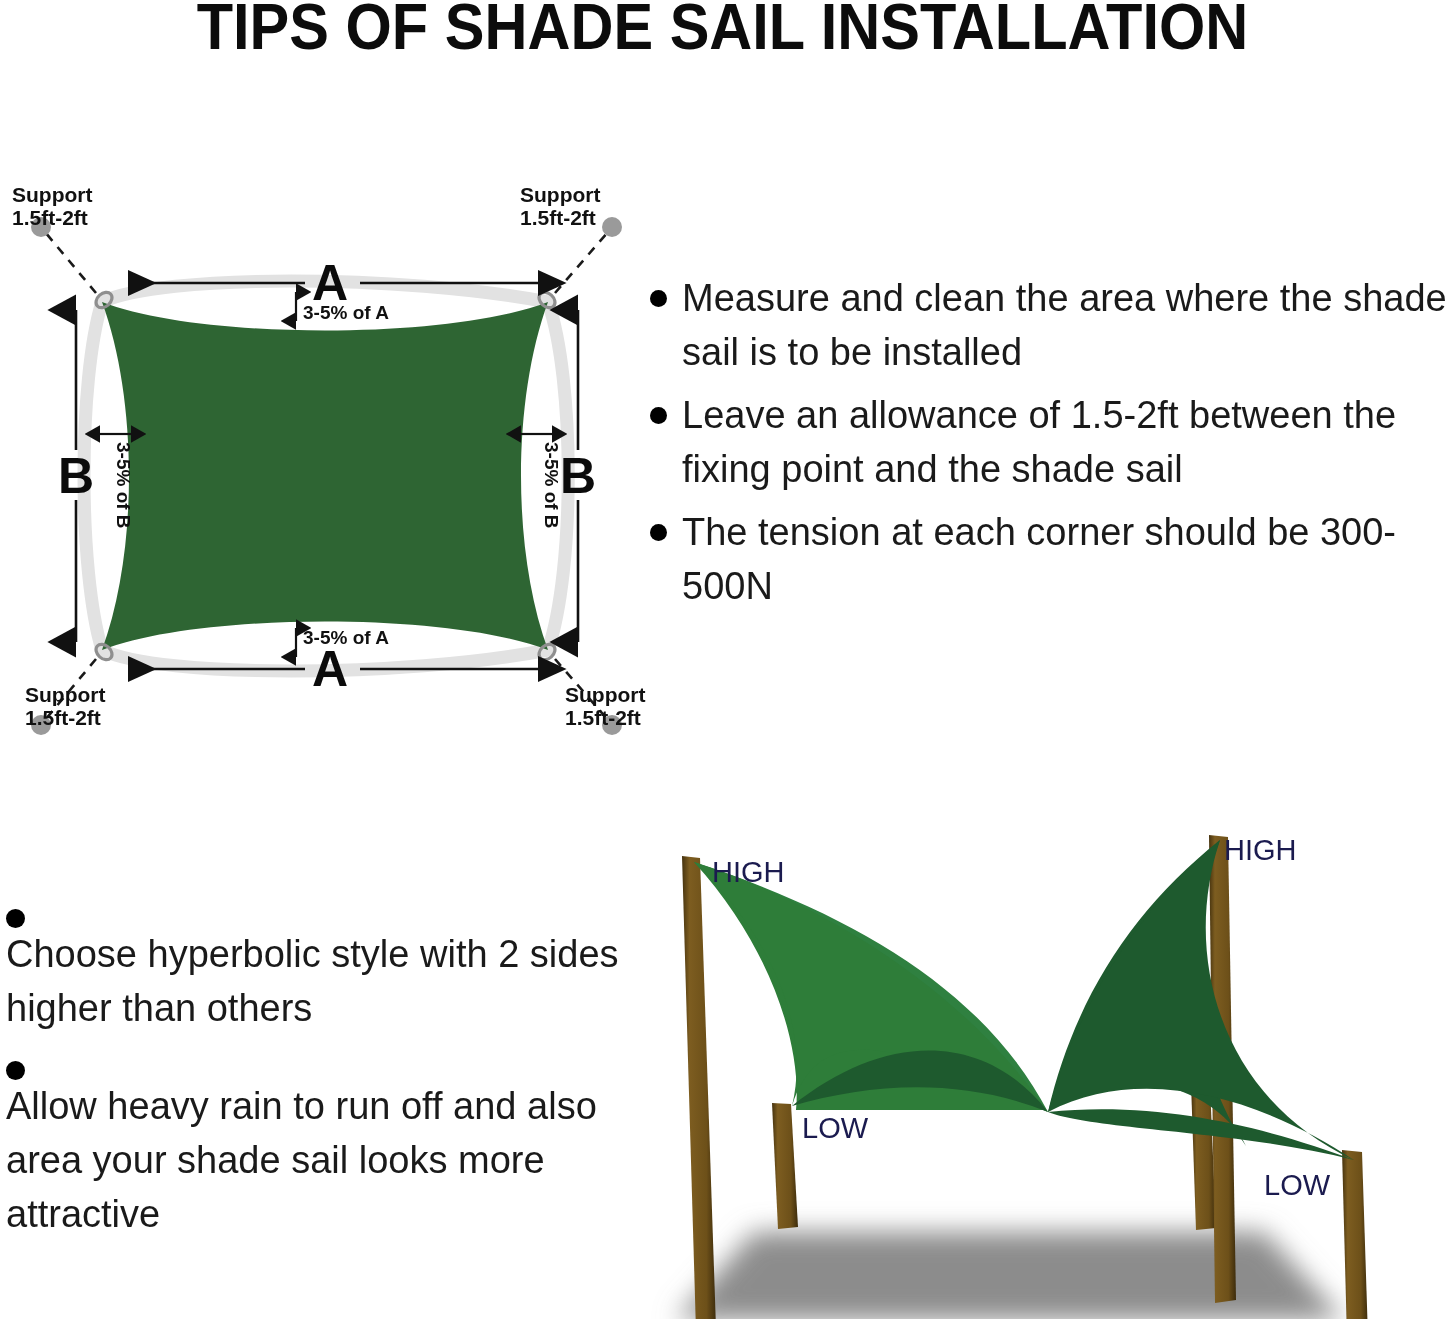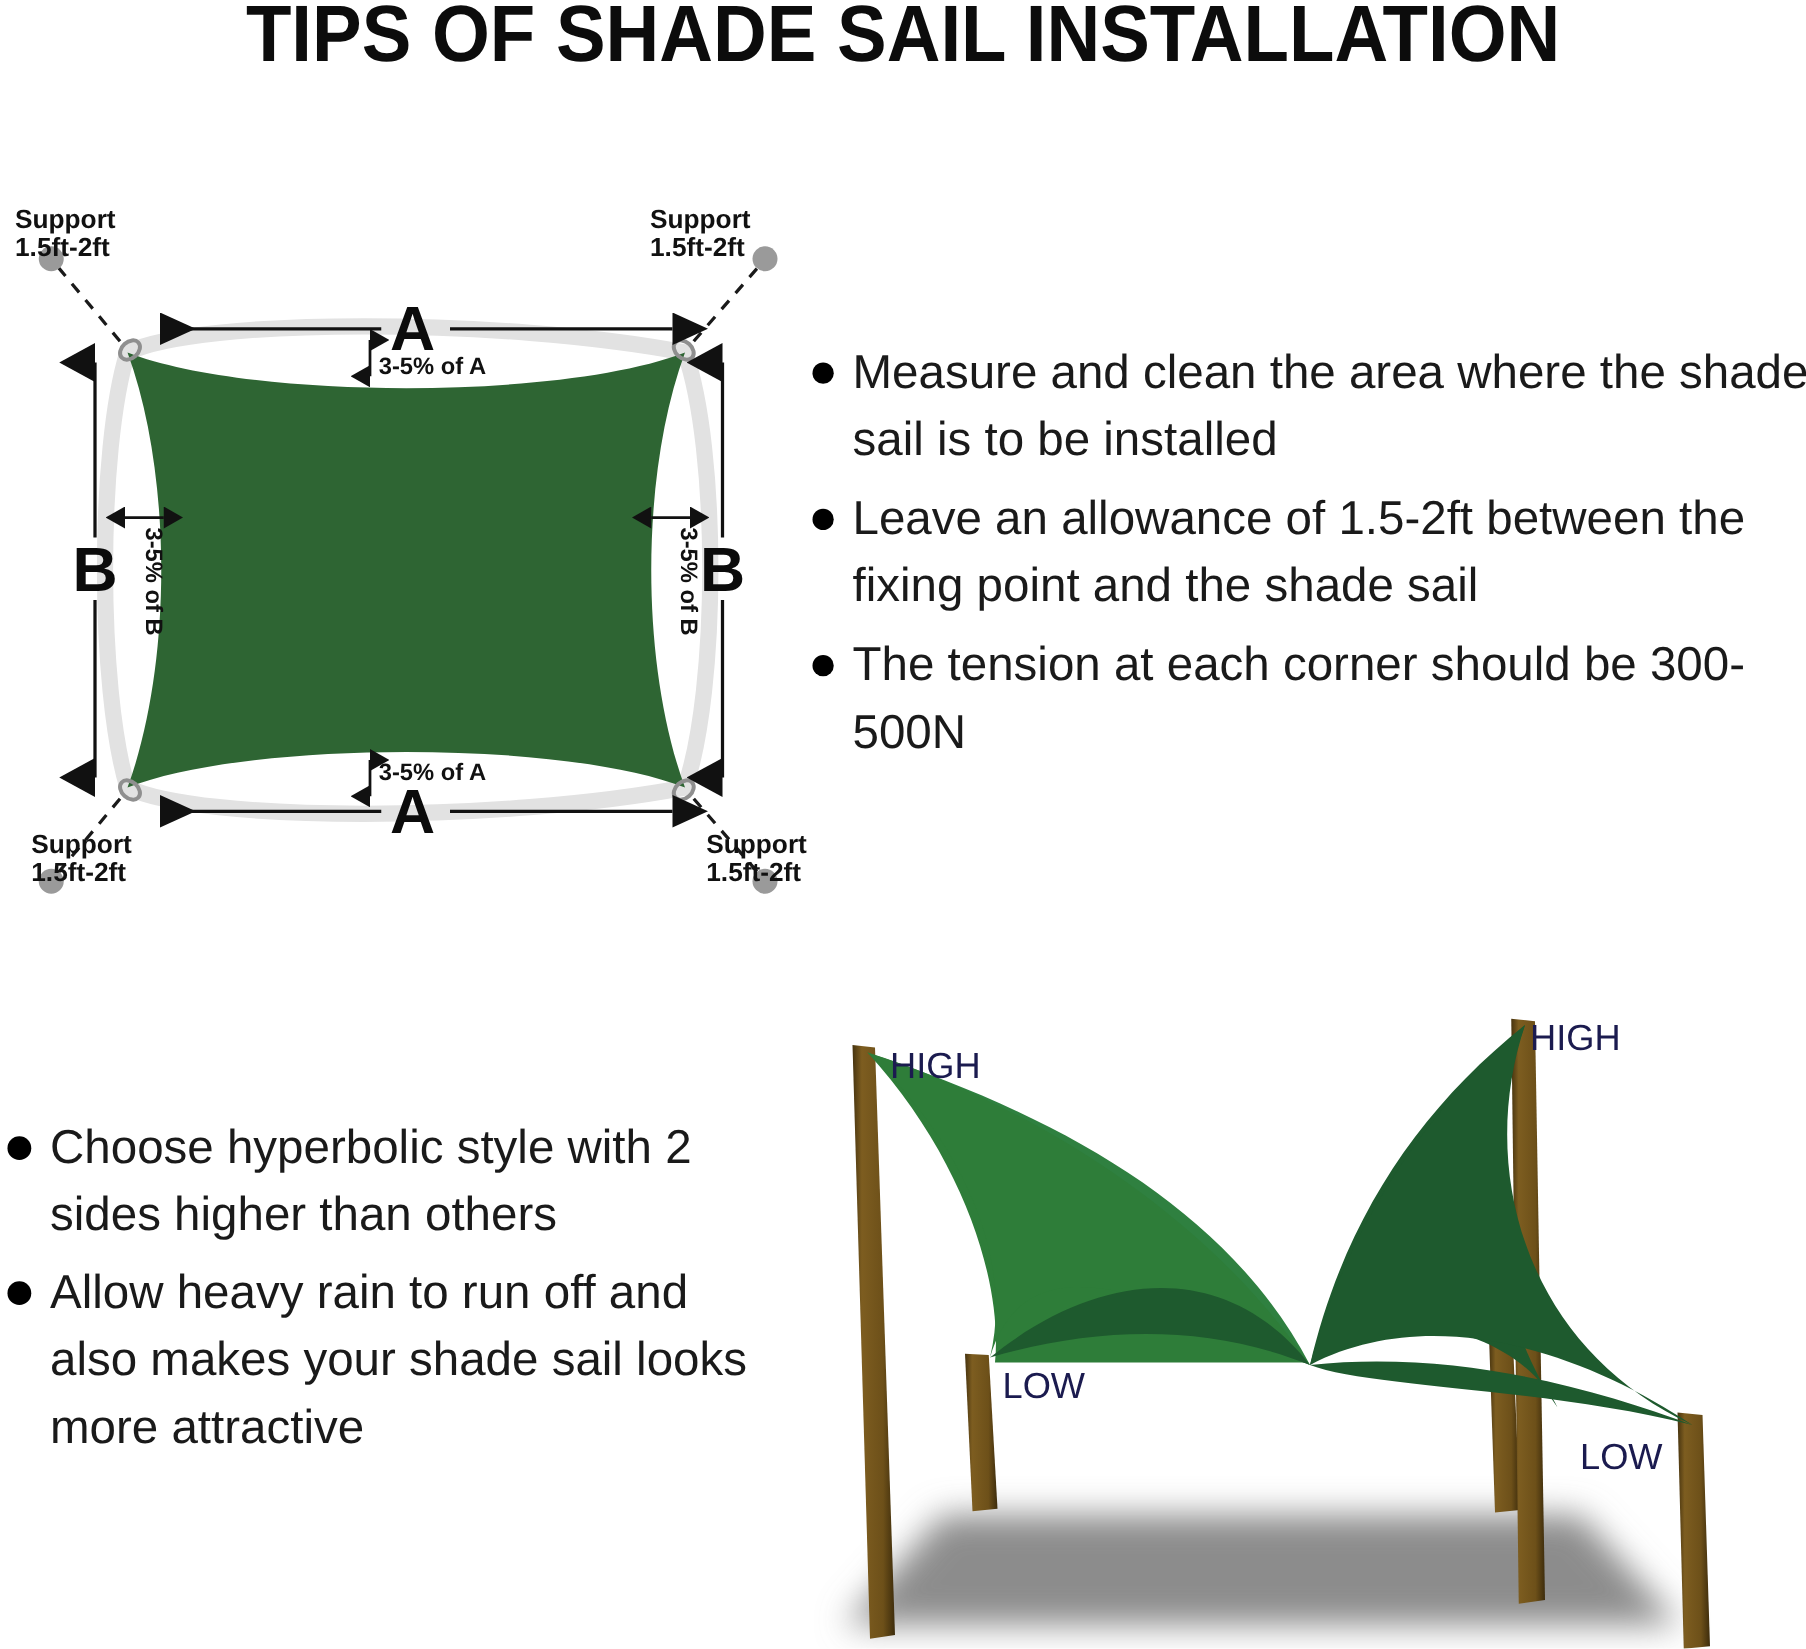--- a/index.html
+++ b/index.html
@@ -25,21 +25,21 @@
     font-size: 64px;
     letter-spacing: 0px;
     color: #0c0c0c;
     transform: scaleX(0.93);
     transform-origin: 50% 0;
     white-space: nowrap;
     line-height: 1.06;
   }
 
   
-  .panel { position: absolute; }
+  .panel { position: absolute; margin-top: 20px; }
 
   
   .bullets { position: absolute; }
   .bullet-row {
     display: flex;
     align-items: flex-start;
   }
   .bullet-dot {
     flex: 0 0 auto;
     width: 17px; height: 17px;
@@ -53,21 +53,21 @@
   }
 
   
   #bullets-top { top: 272px; left: 650px; width: 800px; }
   #bullets-top .bullet-row { margin-bottom: 9px; }
   #bullets-top .bullet-dot { margin-top: 18px; }
   #bullets-top .bullet-text { font-size: 38px; line-height: 1.42; }
 
   
   #bullets-bottom { top: 892px; left: 6px; width: 620px; }
-  #bullets-bottom .bullet-row { margin-bottom: 8px; }
+  #bullets-bottom .bullet-row { margin-bottom: 8px; flex-direction: column; }
   #bullets-bottom .bullet-dot { margin-top: 17px; width: 19px; height: 19px; }
   #bullets-bottom .bullet-text { font-size: 38px; line-height: 1.42; }
 
   
   #rect-diagram { top: 160px; left: 0; width: 660px; height: 580px; }
   #hyper-diagram { top: 780px; left: 624px; width: 785px; height: 539px; }
 
   svg { display: block; }
 
   .lbl-support {
@@ -230,21 +230,21 @@
   </div>
 </div>
 
 <div class="bullets" id="bullets-bottom">
   <div class="bullet-row">
     <span class="bullet-dot"></span>
     <span class="bullet-text">Choose hyperbolic style with 2 sides higher than others</span>
   </div>
   <div class="bullet-row">
     <span class="bullet-dot"></span>
-    <span class="bullet-text">Allow heavy rain to run off and also makes your shade sail looks more attractive</span>
+    <span class="bullet-text">Allow heavy rain to run off and also area your shade sail looks more attractive</span>
   </div>
 </div>
 
 <div class="panel" id="hyper-diagram">
   <svg width="785" height="539" viewBox="0 0 785 539" xmlns="http://www.w3.org/2000/svg">
     <defs>
       <filter id="soft-shadow" x="-30%" y="-60%" width="160%" height="250%">
         <feGaussianBlur stdDeviation="13"></feGaussianBlur>
       </filter>
       <linearGradient id="postGrad" x1="0" y1="0" x2="1" y2="0">

